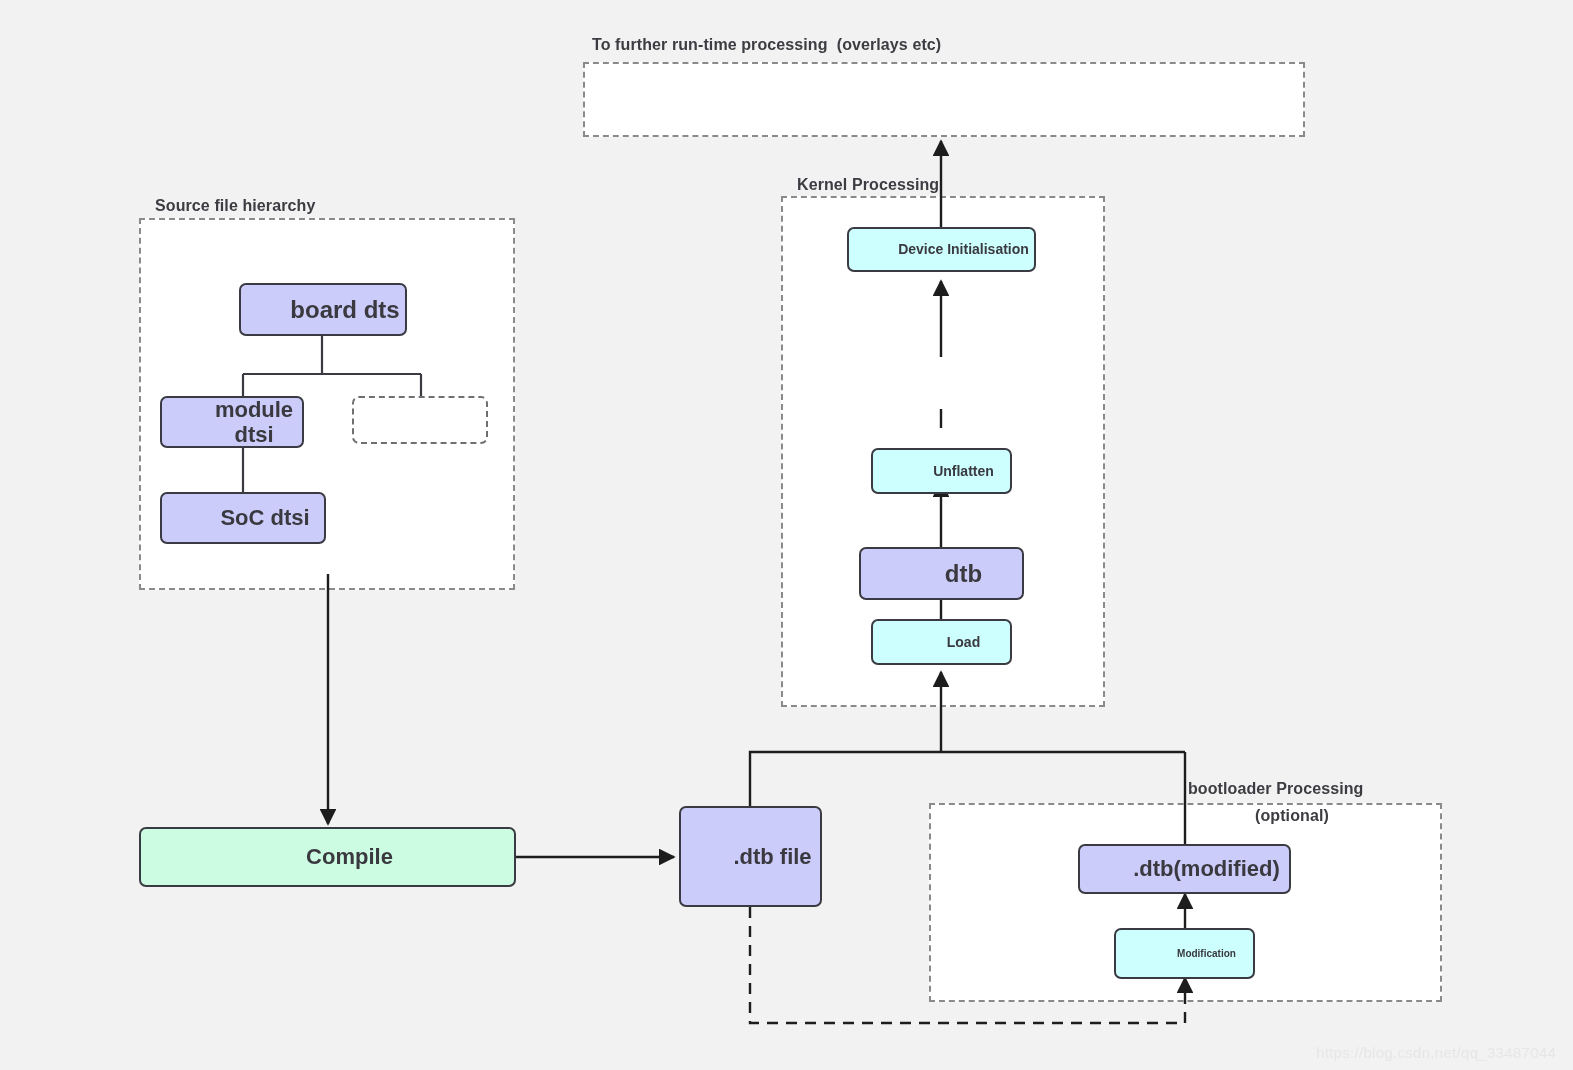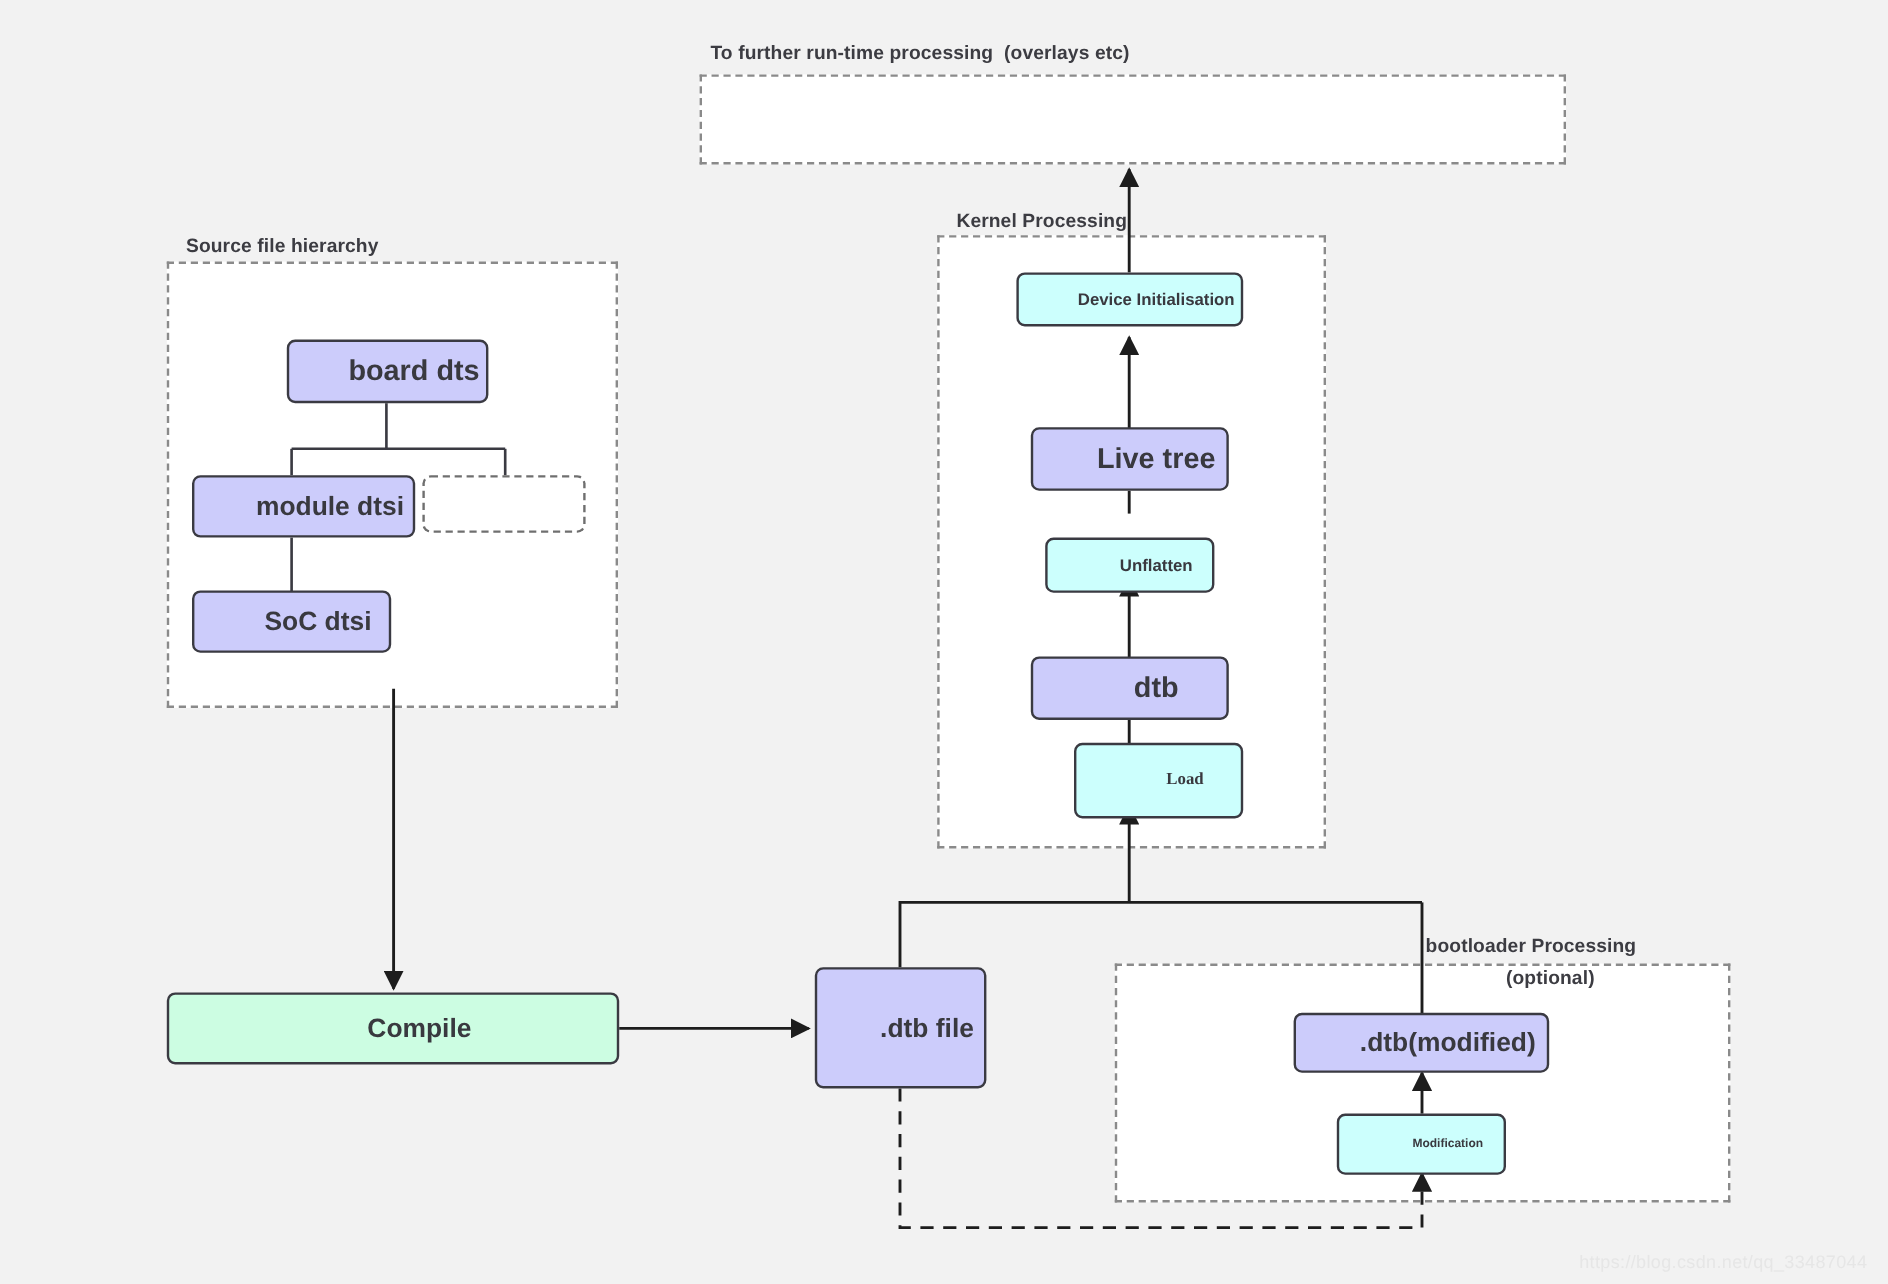--- a/index.html
+++ b/index.html
@@ -148,21 +148,21 @@
     <path d="M 941 428 L 941 409" stroke="#1d1d1d" stroke-width="2.4" fill="none"></path>
     <path d="M 941 357 L 941 281" stroke="#1d1d1d" stroke-width="2.4" fill="none" marker-end="url(#arrow)"></path>
 
     <path d="M 941 227 L 941 141" stroke="#1d1d1d" stroke-width="2.4" fill="none" marker-end="url(#arrow)"></path>
   </svg>
 
   <div class="node fill-purple t-big" style="left:239px; top:283px; width:168px; height:53px;">
     <span>board dts</span>
   </div>
 
-  <div class="node fill-purple t-mid" style="left:160px; top:396px; width:186px; height:52px;">
+  <div class="node fill-purple t-mid" style="left:160px; top:396px; width:144px; height:52px;">
     <span>module dtsi</span>
   </div>
 
   <div class="ph-node" style="left:352px; top:396px; width:136px; height:48px;"></div>
 
   <div class="node fill-purple t-mid" style="left:160px; top:492px; width:166px; height:52px;">
     <span>SoC dtsi</span>
   </div>
 
   <div class="node fill-green t-mid" style="left:139px; top:827px; width:377px; height:60px;">
@@ -170,33 +170,30 @@
   </div>
 
   <div class="node fill-purple t-mid" style="left:679px; top:806px; width:143px; height:101px;">
     <span>.dtb file</span>
   </div>
 
   <div class="node fill-cyan t-small" style="left:847px; top:227px; width:189px; height:45px;">
     <span>Device Initialisation</span>
   </div>
 
-  <div class="node fill-purple t-big" style="left:859px; top:356px; width:165px; height:53px;">
-    <span>Live tree</span>
-  </div>
 
   <div class="node fill-cyan t-small" style="left:871px; top:428px; width:141px; height:46px;margin-top:20px;">
     <span>Unflatten</span>
   </div>
 
   <div class="node fill-purple t-big" style="left:859px; top:547px; width:165px; height:53px;">
     <span>dtb</span>
   </div>
 
-  <div class="node fill-cyan t-small" style="left:895px; top:619px; width:141px; height:63px;font-family:Liberation Serif, serif;">
+  <div class="node fill-cyan t-small" style="left:871px; top:619px; width:141px; height:46px;">
     <span>Load</span>
   </div>
 
   <div class="node fill-purple t-mid" style="left:1078px; top:844px; width:213px; height:50px;">
     <span>.dtb(modified)</span>
   </div>
 
   <div class="node fill-cyan t-tiny" style="left:1114px; top:928px; width:141px; height:51px;">
     <span>Modification</span>
   </div>

